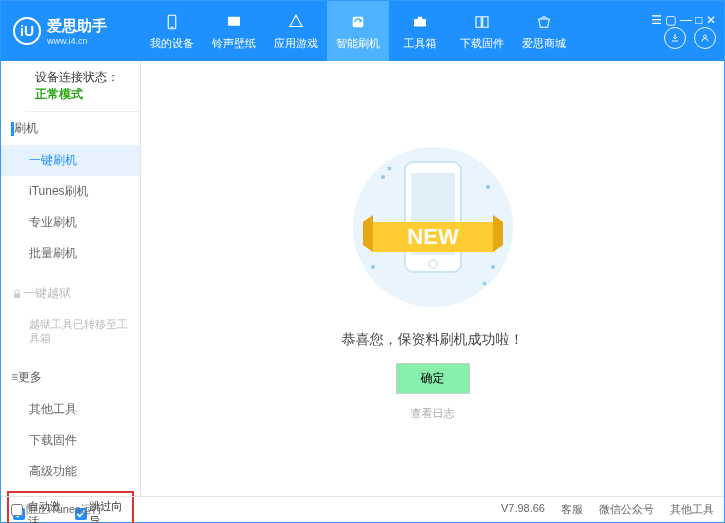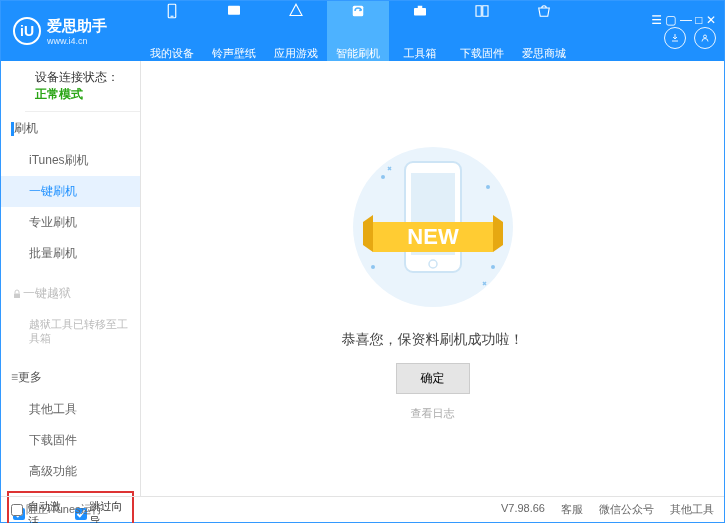--- a/index.html
+++ b/index.html
@@ -4,21 +4,21 @@
 <style>
 * { margin: 0; padding: 0; box-sizing: border-box; }
 body { font-family: "Microsoft YaHei", sans-serif; font-size: 12px; color: #333; background: #f0f0f0; }
 .window { width: 725px; height: 523px; background: #fff; border: 1px solid #3399ff; display: flex; flex-direction: column; }
 .header { background: #1e90ff; height: 60px; display: flex; align-items: center; padding: 0 8px 0 12px; color: #fff; }
 .brand { display: flex; align-items: center; width: 128px; }
 .logo { width: 28px; height: 28px; border: 2px solid #fff; border-radius: 50%; display: flex; align-items: center; justify-content: center; font-weight: bold; font-size: 14px; margin-right: 6px; }
 .brand-text .name { font-size: 15px; font-weight: bold; }
 .brand-text .url { font-size: 9px; opacity: .85; }
 .navs { display: flex; flex: 1; }
-.nav-item { width: 62px; height: 60px; display: flex; flex-direction: column; align-items: center; justify-content: space-between; cursor: pointer; font-size: 11px; gap: 4px; }
+.nav-item { width: 62px; height: 60px; display: flex; flex-direction: column; align-items: center; justify-content: center; cursor: pointer; font-size: 11px; gap: 4px; }
 .nav-item.active { background: #4db2ff; }
 .nav-ico { width: 20px; height: 20px; display: flex; align-items: center; justify-content: center; }
 .nav-ico svg { width: 18px; height: 18px; stroke: #fff; fill: none; stroke-width: 1.5; }
 .nav-ico.solid svg { fill: #fff; stroke: none; }
 .winctrls-col { display: flex; flex-direction: column; align-items: flex-end; }
 .circ { width: 22px; height: 22px; border: 1.5px solid #fff; border-radius: 50%; display: flex; align-items: center; justify-content: center; opacity: .9; cursor: pointer; }
 .circ svg { width: 12px; height: 12px; stroke: #fff; fill: none; stroke-width: 2; }
 .body { flex: 1; display: flex; min-height: 0; }
 .sidebar { width: 140px; border-right: 1px solid #e3e3e3; display: flex; flex-direction: column; font-size: 12px; }
 .conn { padding: 8px 10px; border-bottom: 1px solid #eee; margin-left: 24px; }
@@ -31,21 +31,21 @@
 .item.active { background: #e6f2ff; color: #1e90ff; }
 .item.muted { color: #bbb; font-size: 11px; line-height: 1.3; }
 .hr { height: 1px; background: #eee; margin: 4px 0; }
 .spacer { flex: 1; }
 .checks { border: 2px solid #d33; margin: 4px 6px; padding: 6px 4px; display: flex; gap: 8px; font-size: 11px; }
 .chk { display: flex; align-items: center; gap: 3px; }
 .chk input { accent-color: #1e90ff; width: 12px; height: 12px; }
 .main { flex: 1; display: flex; flex-direction: column; align-items: center; justify-content: center; position: relative; }
 .illus { width: 200px; height: 180px; position: relative; display: flex; align-items: center; justify-content: center; }
 .msg { margin-top: 14px; font-size: 14px; color: #444; }
-.btn { margin-top: 14px; border: 1px solid #ccc; background: #e5e5e5; padding: 6px 24px; cursor: pointer; font-size: 12px; }
+.btn { margin-top: 14px; border: 1px solid #ccc; background: #86efac; padding: 6px 24px; cursor: pointer; font-size: 12px; }
 .loglink { margin-top: 12px; font-size: 11px; color: #aaa; cursor: pointer; }
 .footer { height: 26px; border-top: 1px solid #e3e3e3; display: flex; align-items: center; padding: 0 10px; font-size: 11px; color: #666; gap: 18px; }
 .footer .right { margin-left: auto; display: flex; gap: 16px; }
 </style>
 </head>
 <body>
 
 <div class="window">
 
   <div class="header">
@@ -144,22 +144,22 @@
 
   <div class="body">
     <div class="sidebar">
       <div class="conn">
         <span>设备连接状态：</span><span class="state">正常模式</span>
       </div>
       <div class="cat">
           <span class="l"></span>
           <span>刷机</span>
         </div>
+      <div class="item active">一键刷机</div>
       <div class="item">iTunes刷机</div>
-      <div class="item active">一键刷机</div>
       <div class="item">专业刷机</div>
       <div class="item">批量刷机</div>
       <div class="hr"></div>
       <div class="cat dis">
         <svg class="lock" viewBox="0 0 24 24">
             <rect x="6" y="11" width="12" height="9" rx="1" fill="#ccc"></rect>
             <path d="M8 11 V8 a4 4 0 0 1 8 0 v3" fill="none" stroke="#ccc" stroke-width="2"></path>
           </svg>
         <span>一键越狱</span>
       </div>

